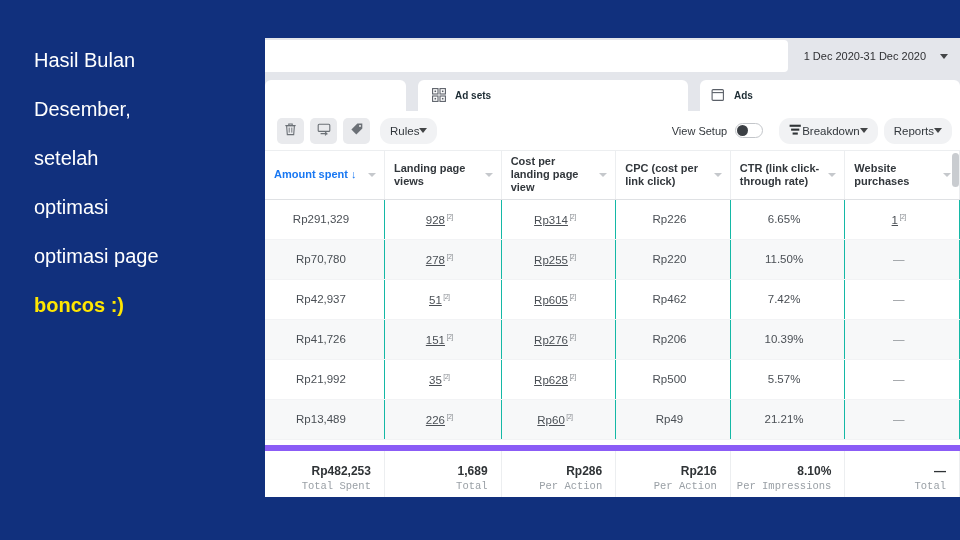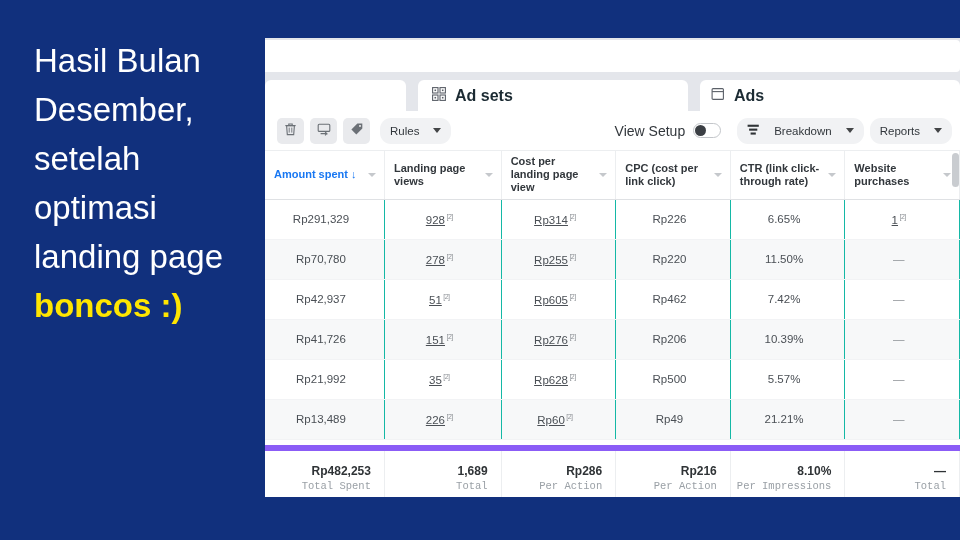--- a/index.html
+++ b/index.html
@@ -12,21 +12,21 @@
   body { background: #11307d; position: relative; }
 
   
   #caption {
     position: absolute;
     left: 0; top: 0;
     width: 265px; height: 540px;
     padding: 36px 24px 0 34px;
   }
   #caption .line {
-    font-size: 33px;
+    font-size: 20px;
     line-height: 49px;
     color: #ffffff;
     font-weight: 400;
     white-space: nowrap;
   }
   #caption .line.accent {
     color: #ffe600;
     font-weight: 700;
   }
 
@@ -78,21 +78,21 @@
     gap: 12px;
   }
   .tab {
     height: 31px;
     background: #ffffff;
     border-radius: 6px 6px 0 0;
     display: flex;
     align-items: center;
     gap: 9px;
     padding: 0 14px;
-    font-size: 16px;
+    font-size: 10px;
     font-weight: 700;
     color: #1c2b33;
     white-space: nowrap;
   }
   .tab.t-spacer { flex: 0 0 141px; padding: 0; }
   .tab.t-adsets { flex: 0 0 270px; }
   .tab.t-ads    { flex: 1 1 auto; padding-left: 11px; }
 
   
   .toolbar {
@@ -109,30 +109,30 @@
     background: #e9eaed;
     border-radius: 5px;
     display: flex; align-items: center; justify-content: center;
   }
   .pillbtn {
     height: 26px;
     background: #f1f2f4;
     border-radius: 11px;
     display: flex;
     align-items: center;
-    gap: 14px;
+    gap: 0;
     padding: 0 10px;
     font-size: 11.5px;
     color: #32373c;
     white-space: nowrap;
   }
   .toolgap { flex: 1 1 auto; }
   .viewsetup {
     display: flex; align-items: center; gap: 8px;
-    font-size: 14px; color: #32373c;
+    font-size: 11px; color: #32373c;
     margin-right: 10px;
     white-space: nowrap;
   }
   .toggle {
     width: 28px; height: 15px;
     border: 1px solid #c3c6ca;
     border-radius: 9px;
     background: #ffffff;
     position: relative;
   }
@@ -230,29 +230,33 @@
 </style>
 </head>
 <body>
 
 <div id="caption">
   <div>
       <div class="line">Hasil Bulan</div>
       <div class="line">Desember,</div>
       <div class="line">setelah</div>
       <div class="line">optimasi</div>
-      <div class="line">landing page</div>
+      <div class="line">optimasi page</div>
       <div class="line accent">boncos :)</div>
     </div>
 </div>
 
 <div id="shot">
 
   <div class="topbar">
     <div class="searchfield" placeholder=""></div>
+    <div class="daterange">
+      <span>1 Dec 2020-31 Dec 2020</span>
+      <span class="caret"></span>
+    </div>
   </div>
 
   <div class="tabstrip">
     <div class="tab t-spacer"></div>
 
     <div class="tab t-adsets">
       <span>
         <svg width="14" height="14" viewBox="0 0 14 14">
           <rect x="0.6" y="0.6" width="5.4" height="5.4" fill="none" stroke="#5b6068" stroke-width="1.1"></rect>
           <rect x="8" y="0.6" width="5.4" height="5.4" fill="none" stroke="#5b6068" stroke-width="1.1"></rect>

